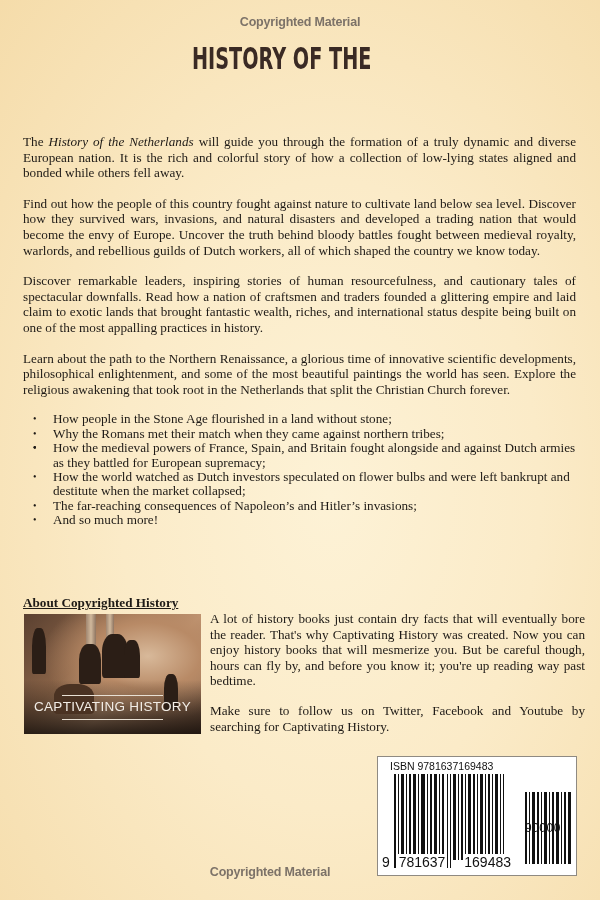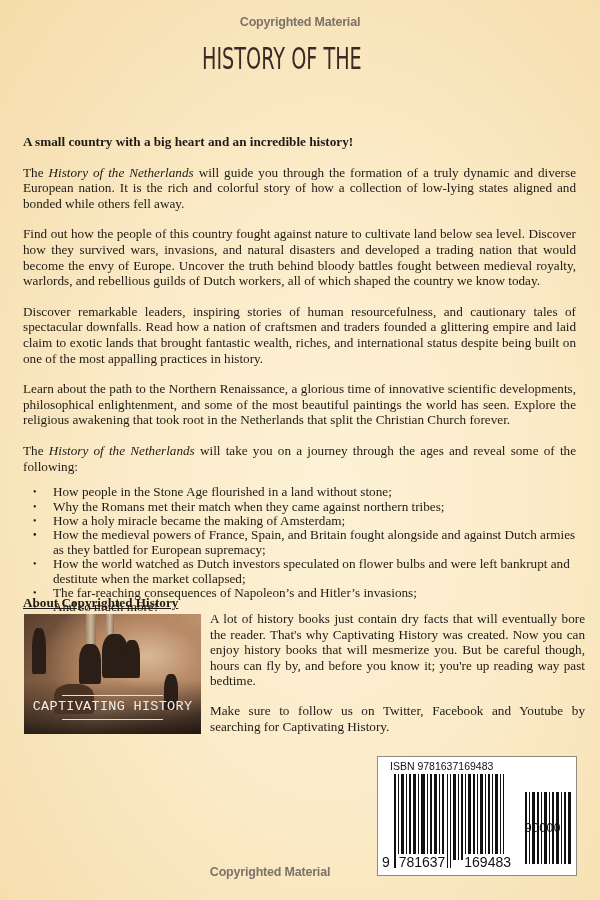--- a/index.html
+++ b/index.html
@@ -14,21 +14,21 @@
       position: absolute; left: 0; width: 600px; text-align: center;
       font-family: "Liberation Sans", "DejaVu Sans", sans-serif;
       font-size: 12.5px; font-weight: bold; color: #7c7268;
       letter-spacing: -0.2px;
     }
     .copyright.top { top: 15px; }
     .copyright.bottom { top: 865px; left: -30px; }
     .title-block {
       position: absolute; top: 43px; left: 0; width: 564px; text-align: center;
       font-family: "DejaVu Sans", "Liberation Sans", sans-serif;
-      font-weight: normal; line-height: 1;
+      font-weight: bold; line-height: 1;
     }
     .title-line1 {
       display: inline-block;
       font-size: 31px; color: #3a2a24;
       transform: scaleX(0.62); transform-origin: center;
       letter-spacing: 0px;
       height: 34px;
     }
     .title-line2 {
       display: inline-block;
@@ -69,21 +69,21 @@
       overflow: hidden;
     }
     .about-image .fig {
       position: absolute; background: #2b1e16; border-radius: 40% 40% 10% 10%;
     }
     .about-image .pillar {
       position: absolute; background: linear-gradient(90deg,#a08670,#d0b89c,#8e7460);
     }
     .about-image .brand {
       position: absolute; left: 0; right: 0; bottom: 20px; text-align: center;
-      color: #f2ede6; font-family: Liberation Mono, monospace; font-size: 13.5px;
+      color: #f2ede6; font-family: Liberation Sans, sans-serif; font-size: 13.5px;
       letter-spacing: 0.3px;
     }
     .about-image .orn {
       position: absolute; left: 38px; right: 38px; height: 1px; background: #e8e0d4;
     }
     .about-text {
       position: absolute; left: 187px; top: 16px; width: 375px;
       font-size: 13.2px; line-height: 15.6px; text-align: justify;
     }
     .about-text p { margin-bottom: 14px; }
@@ -114,36 +114,34 @@
 </head>
 <body>
 
 <div class="copyright top">Copyrighted Material</div>
 
 <div class="title-block">
   <div><span class="title-line1">HISTORY OF THE</span></div>
 </div>
 
 <div class="content">
-  <div class="tagline">A small country with a big heart and an incredible history!</div>
 
   <p><span>The </span><i>History of the Netherlands</i><span> will guide you through the formation of a truly dynamic and diverse European nation. It is the rich and colorful story of how a collection of low-lying states aligned and bonded while others fell away.</span></p>
 
   <p>Find out how the people of this country fought against nature to cultivate land below sea level. Discover how they survived wars, invasions, and natural disasters and developed a trading nation that would become the envy of Europe. Uncover the truth behind bloody battles fought between medieval royalty, warlords, and rebellious guilds of Dutch workers, all of which shaped the country we know today.</p>
 
   <p>Discover remarkable leaders, inspiring stories of human resourcefulness, and cautionary tales of spectacular downfalls. Read how a nation of craftsmen and traders founded a glittering empire and laid claim to exotic lands that brought fantastic wealth, riches, and international status despite being built on one of the most appalling practices in history.</p>
 
   <p>Learn about the path to the Northern Renaissance, a glorious time of innovative scientific developments, philosophical enlightenment, and some of the most beautiful paintings the world has seen. Explore the religious awakening that took root in the Netherlands that split the Christian Church forever.</p>
 
-  <p class="tight"><span>The </span><i>History of the Netherlands</i><span> will take you on a journey through the ages and reveal some of the following:</span></p>
 
   <ul class="bullets">
     <li><span class="dot">•</span><span>How people in the Stone Age flourished in a land without stone;</span></li>
     <li><span class="dot">•</span><span>Why the Romans met their match when they came against northern tribes;</span></li>
-    <li><span class="dot">•</span><span>How a holy miracle became the making of Amsterdam;</span></li>
+    <li><span class="dot">•</span></li>
     <li><span class="dot">•</span></li>
     <li><span class="dot">•</span><span>How the medieval powers of France, Spain, and Britain fought alongside and against Dutch armies as they battled for European supremacy;</span></li>
     <li><span class="dot">•</span><span>How the world watched as Dutch investors speculated on flower bulbs and were left bankrupt and destitute when the market collapsed;</span></li>
     <li><span class="dot">•</span><span>The far-reaching consequences of Napoleon’s and Hitler’s invasions;</span></li>
     <li><span class="dot">•</span><span>And so much more!</span></li>
   </ul>
 </div>
 
 <div class="about">
   <span class="about-heading">About Copyrighted History</span>

